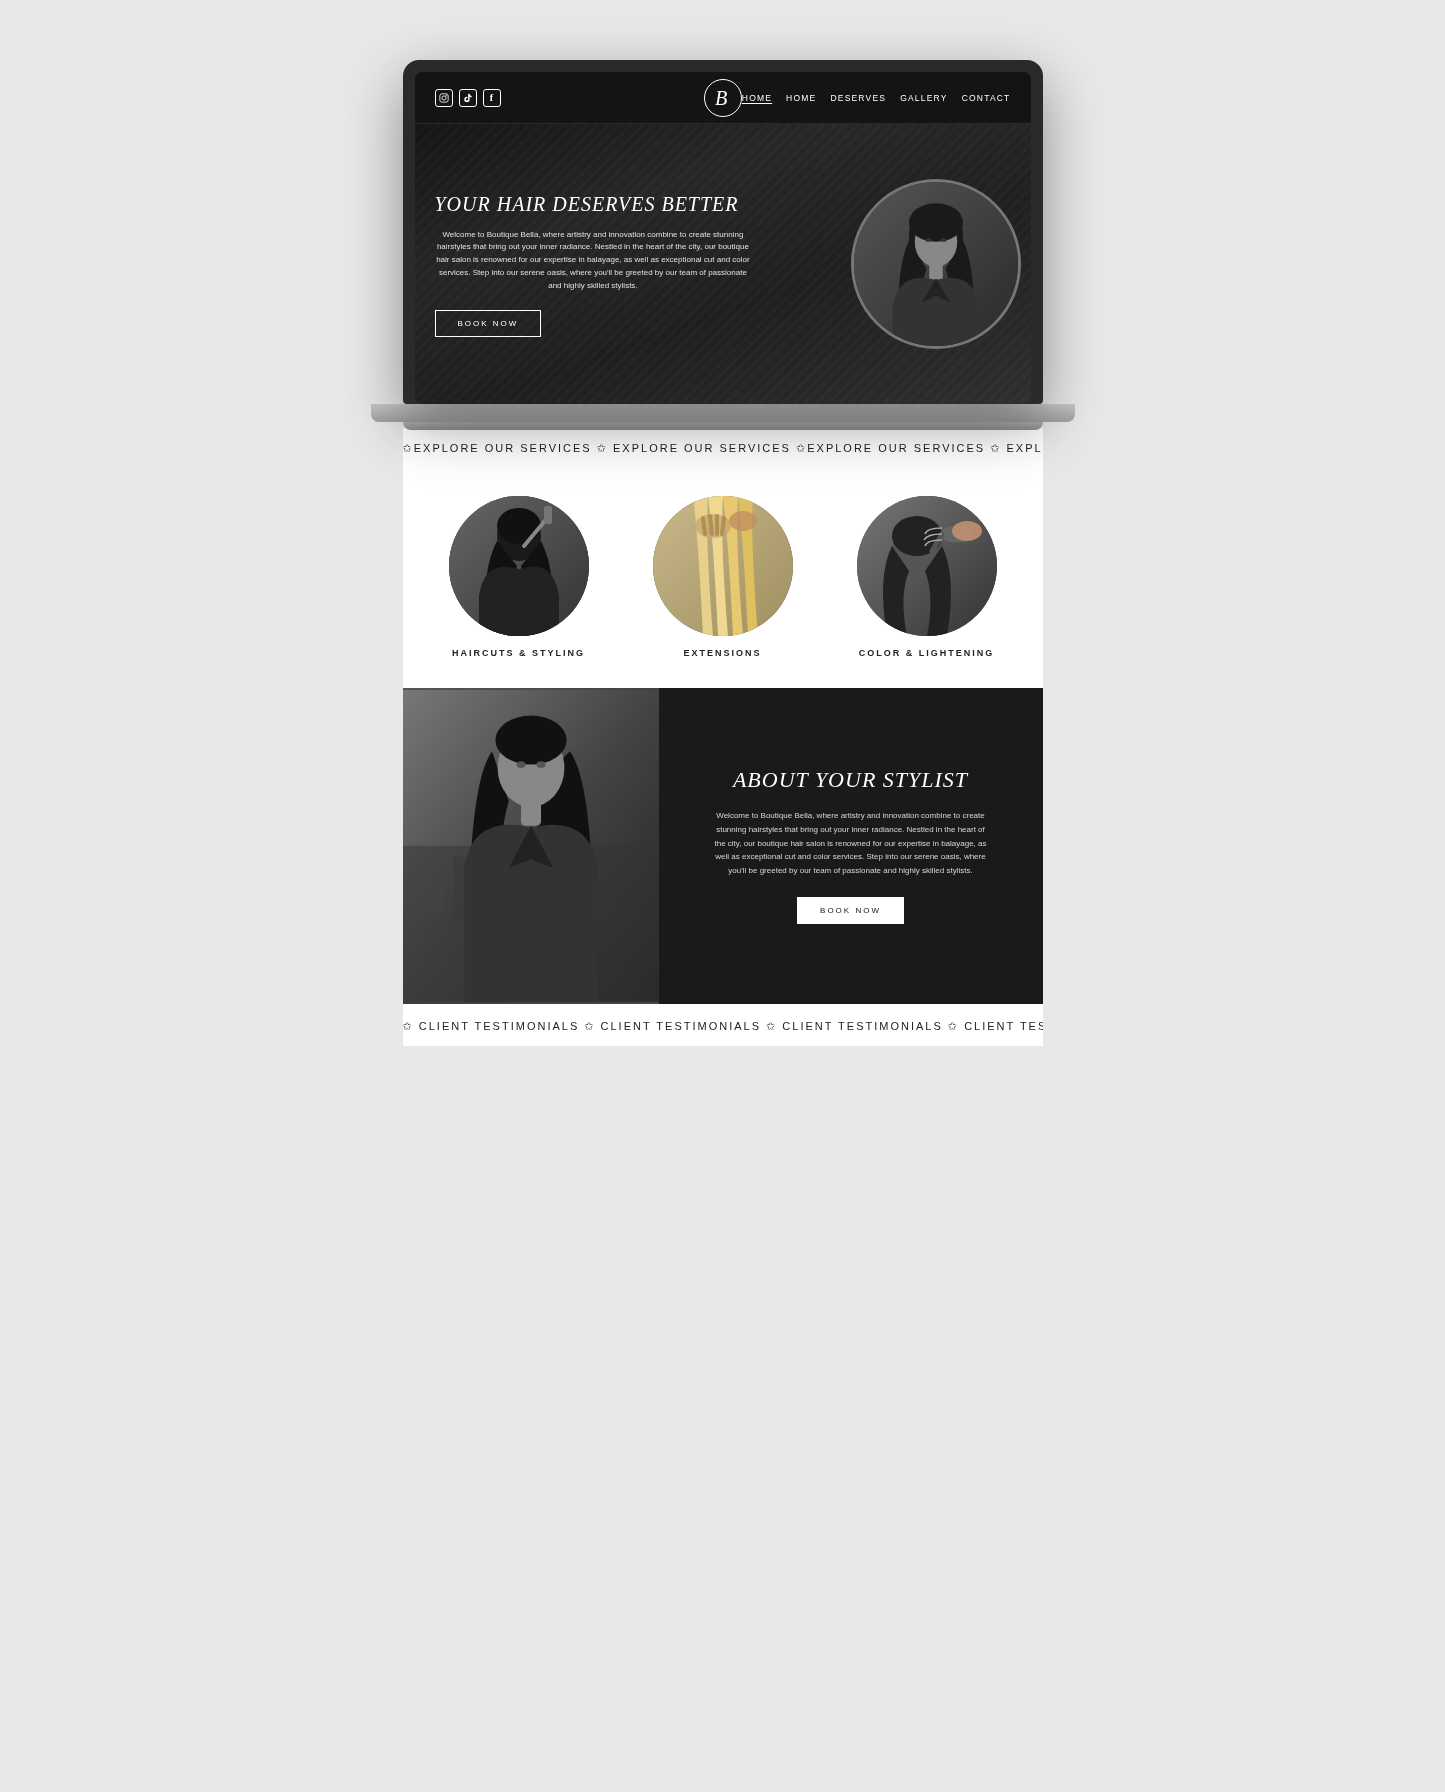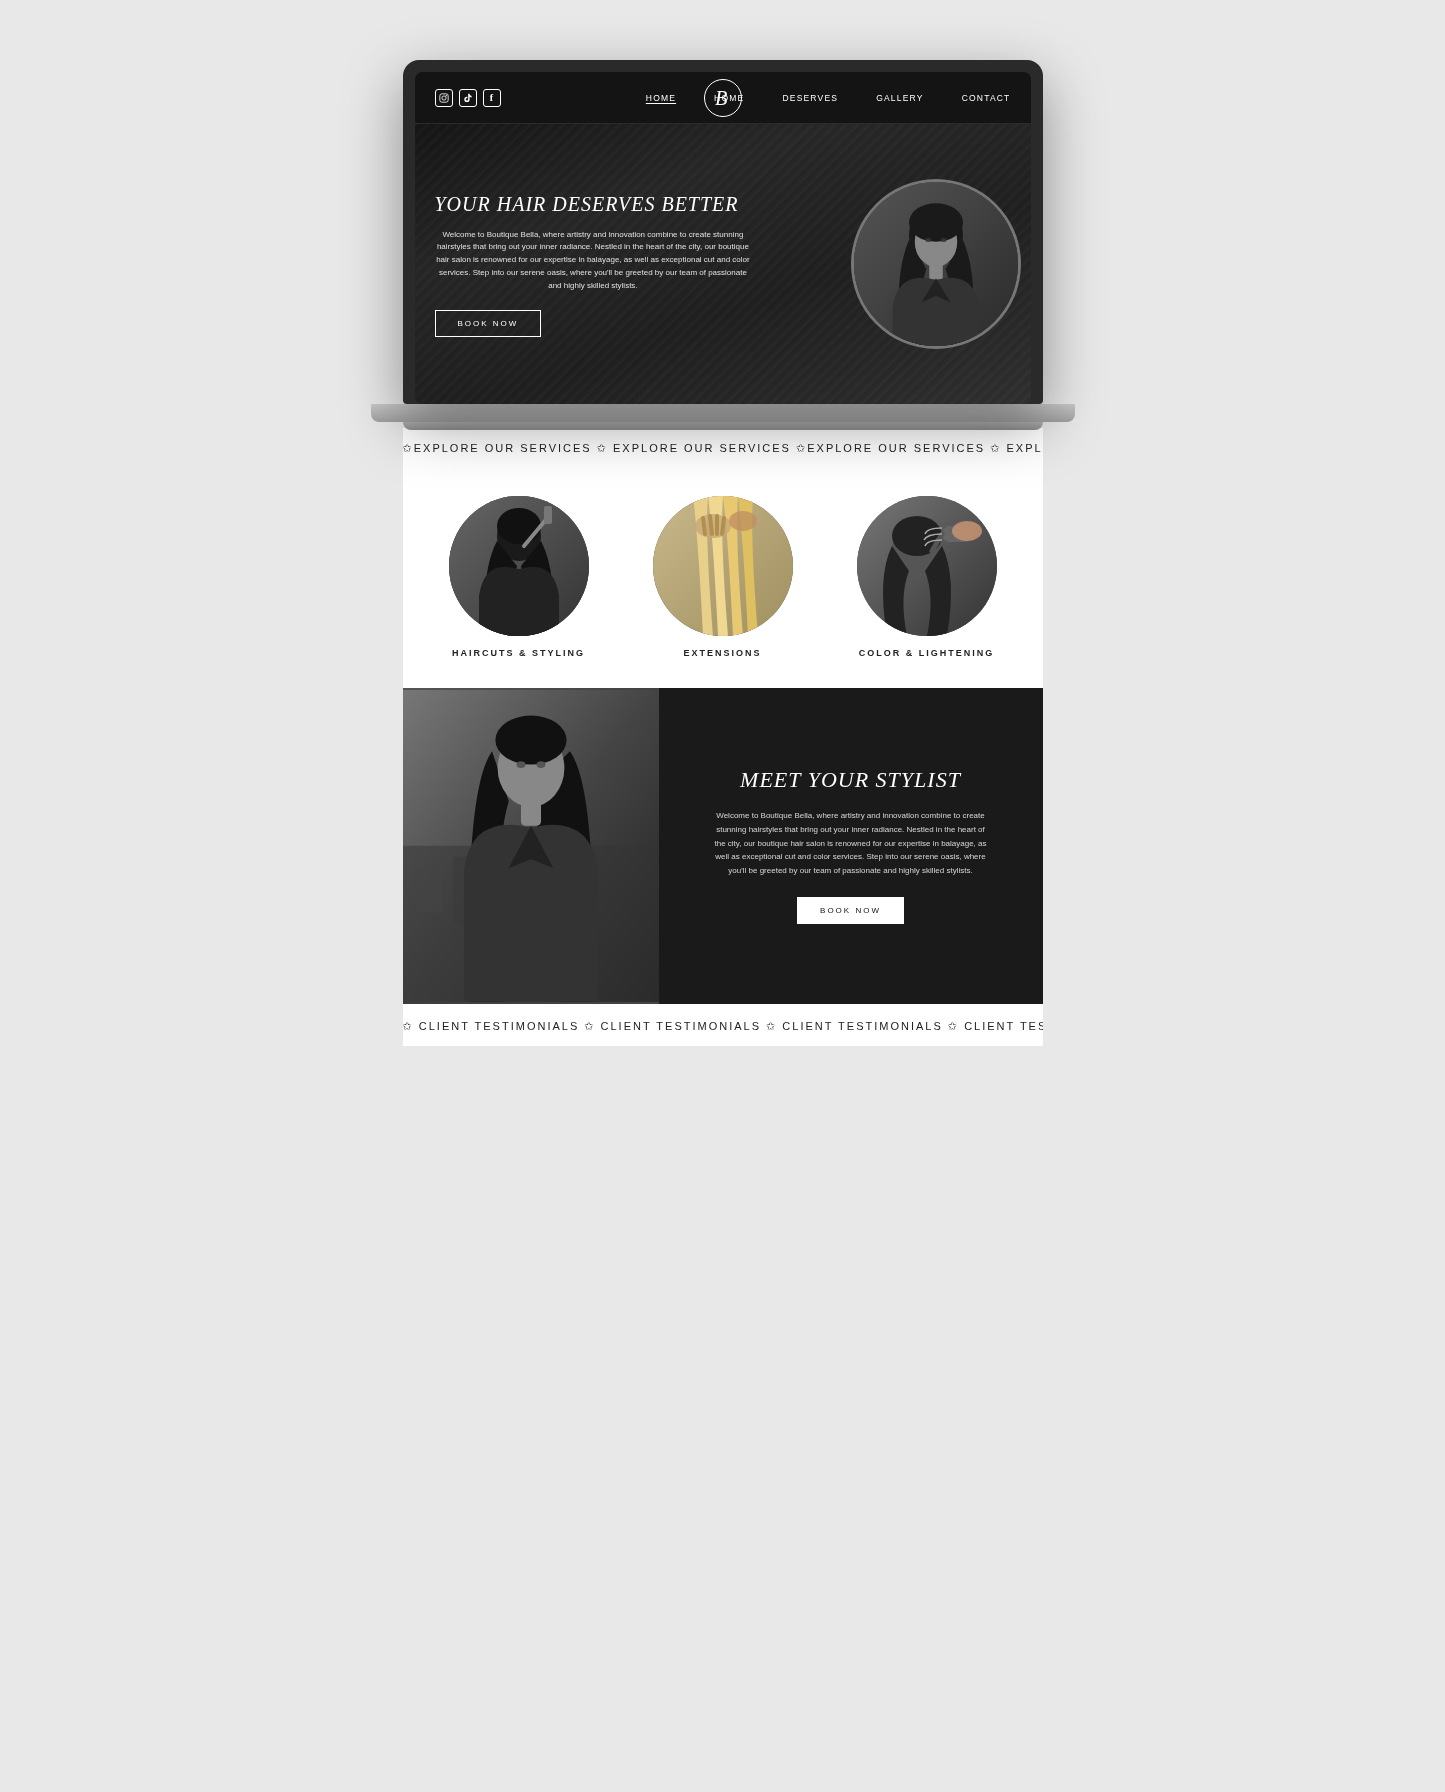--- a/index.html
+++ b/index.html
@@ -90,21 +90,20 @@
       letter-spacing: 1.5px;
       color: white;
     }
 
     .nav-link {
       color: white;
       text-decoration: none;
       font-family: Arial, sans-serif;
       font-size: 8.5px;
       letter-spacing: 1.2px;
-      margin-left: 24px;
     }
 
     .nav-link.active {
       text-decoration: underline;
       text-underline-offset: 2px;
     }
 
     
     .hero-section {
       background: linear-gradient(135deg, #1a1a1a 0%, #2a2a2a 40%, #3a3a3a 100%);
@@ -549,21 +548,21 @@
         <rect x="106" y="100" width="18" height="22" fill="#888" rx="4"></rect>
 
         <path d="M55 160 Q62 115 106 122 Q115 125 124 122 Q168 115 175 160 L175 280 L55 280 Z" fill="#333"></path>
 
         <path d="M115 122 L95 160 L115 152 Z" fill="#222"></path>
         <path d="M115 122 L135 160 L115 152 Z" fill="#222"></path>
       </svg>
     </div>
 
     <div class="stylist-content">
-      <h2 class="stylist-title">MEET YOUR STYLIST</h2>
+      <h2 class="stylist-title">ABOUT YOUR STYLIST</h2>
       <p class="stylist-text">Welcome to Boutique Bella, where artistry and innovation combine to create stunning hairstyles that bring out your inner radiance. Nestled in the heart of the city, our boutique hair salon is renowned for our expertise in balayage, as well as exceptional cut and color services. Step into our serene oasis, where you'll be greeted by our team of passionate and highly skilled stylists.</p>
       <button class="stylist-btn">BOOK NOW</button>
     </div>
   </div>
 
   <div class="bottom-marquee">
     <span class="bottom-marquee-text">✩ CLIENT TESTIMONIALS ✩ CLIENT TESTIMONIALS ✩ CLIENT TESTIMONIALS ✩ CLIENT TESTIMONIALS ✩ CLIENT TESTIMONIALS ✩ CLIENT TESTIMONIALS ✩ CLIENT TESTIMONIALS ✩ CLIENT TESTIMONIALS </span>
     
   </div>
 

